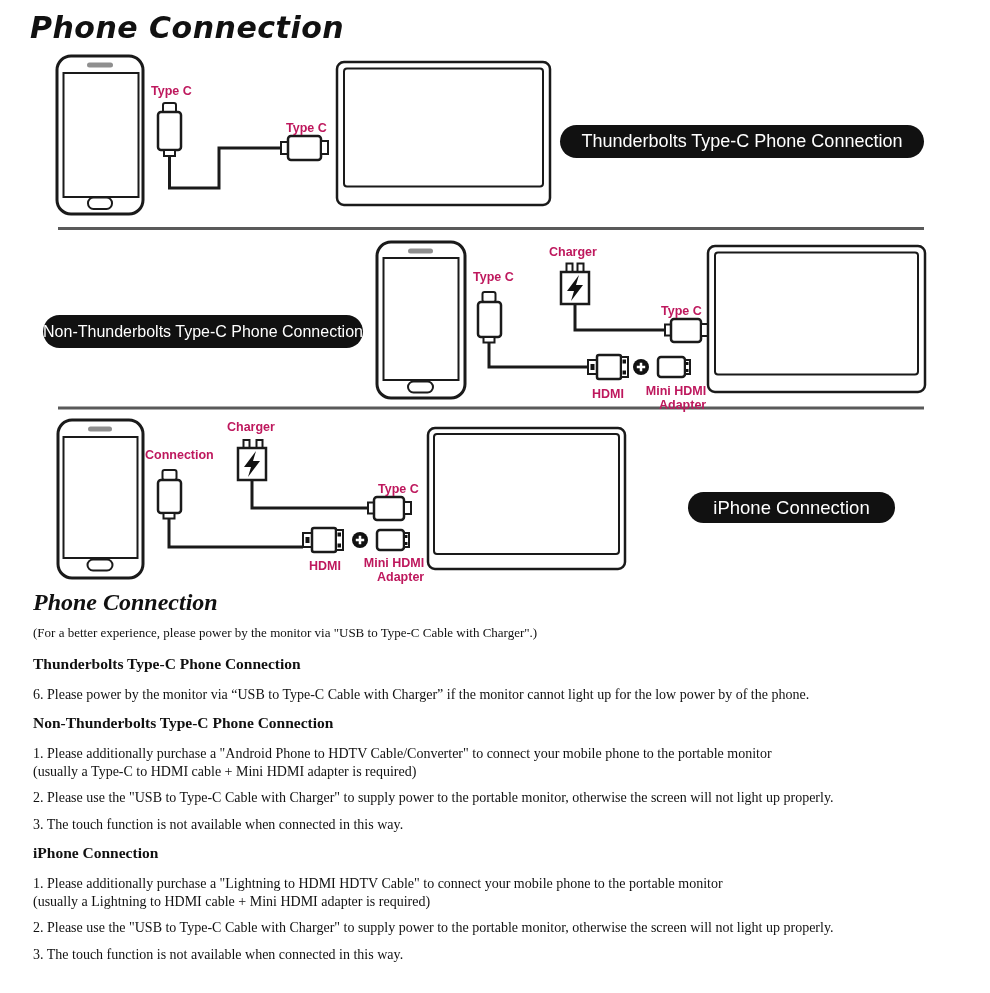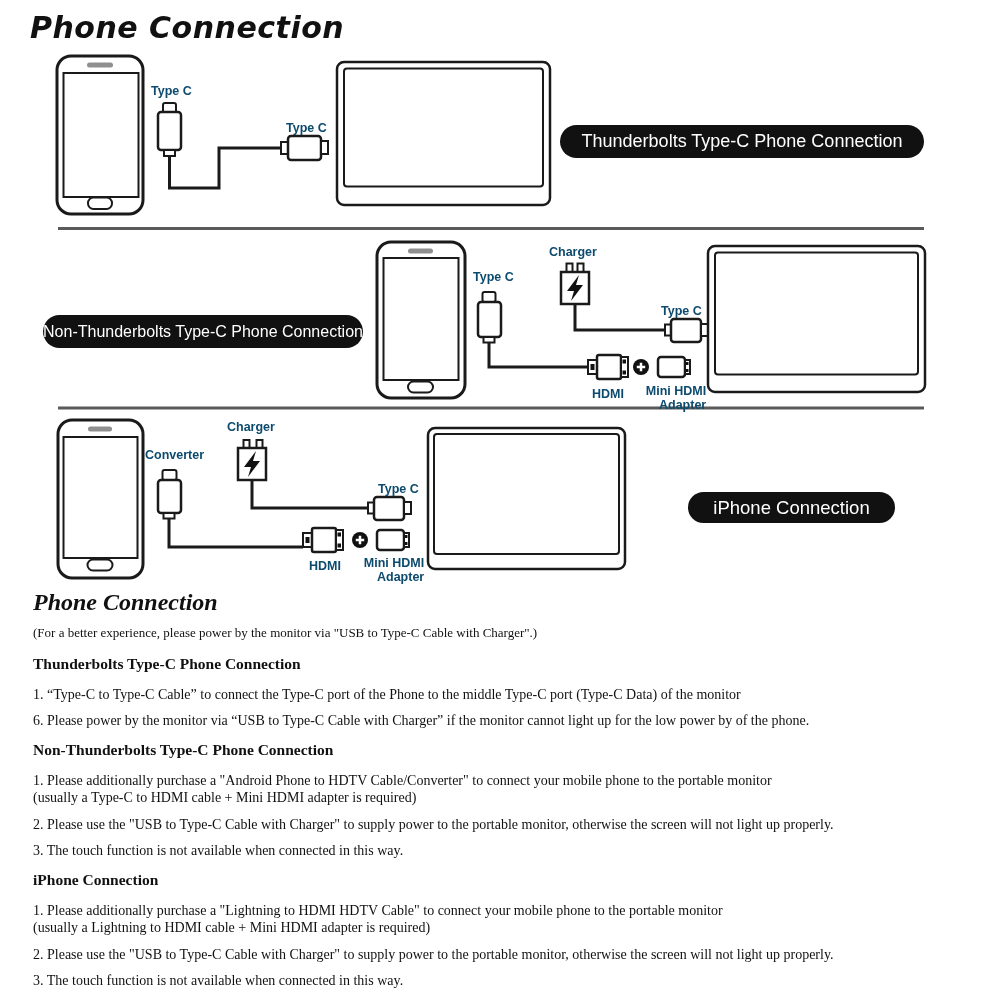--- a/index.html
+++ b/index.html
@@ -12,21 +12,21 @@
   
   svg.art{position:absolute;left:0;top:0;}
   .s3{fill:#fff;stroke:#1a1a1a;stroke-width:3;}
   .s25{fill:#fff;stroke:#1a1a1a;stroke-width:2.5;}
   .s2{fill:#fff;stroke:#1a1a1a;stroke-width:2;}
   .cable{fill:none;stroke:#1a1a1a;stroke-width:3;}
   .divider{stroke:#5a5a5a;stroke-width:3;}
   .blk{fill:#111;stroke:none;}
   .spk{fill:#8f8f8f;stroke:none;}
   
-  .dlabel{position:absolute;font-size:12.5px;font-weight:bold;color:#0c4a6e;white-space:nowrap;}
+  .dlabel{position:absolute;font-size:12.5px;font-weight:bold;color:#be185d;white-space:nowrap;}
   .dlabel.center{transform:translateX(-50%);text-align:right;}
   
   .badge{position:absolute;background:#111;color:#fff;border-radius:17px;
     display:flex;align-items:center;justify-content:center;white-space:nowrap;}
   
   .textsec{position:absolute;left:33px;top:588px;width:925px;color:#111;
     font-family:"Liberation Serif",serif;}
   .textsec h2{margin:0 0 9px;font-size:24px;font-style:italic;font-weight:bold;line-height:28px;}
   .textsec .note{margin:0 0 14px;font-size:13px;font-weight:normal;line-height:1.2;}
   .textsec h3{margin:11px 0 13px;font-size:15.5px;font-weight:bold;line-height:18px;}
@@ -163,39 +163,38 @@
 
 <div class="dlabel" style="left:473px;top:270px">Type C</div>
 <div class="dlabel" style="left:549px;top:245px">Charger</div>
 <div class="dlabel" style="left:661px;top:304px">Type C</div>
 <div class="dlabel" style="left:592px;top:387px">HDMI</div>
 <div class="dlabel center" style="left:676px;top:384px">
   <div>Mini HDMI</div>
   <div>Adapter</div>
 </div>
 
-<div class="dlabel" style="left:145px;top:448px">Converter</div>
+<div class="dlabel" style="left:145px;top:448px">Connection</div>
 <div class="dlabel" style="left:227px;top:420px">Charger</div>
 <div class="dlabel" style="left:378px;top:482px">Type C</div>
 <div class="dlabel" style="left:309px;top:559px">HDMI</div>
 <div class="dlabel center" style="left:394px;top:556px">
   <div>Mini HDMI</div>
   <div>Adapter</div>
 </div>
 
 <div class="badge" style="left:560px;top:125px;width:364px;height:33px;font-size:18px">Thunderbolts Type-C Phone Connection</div>
 <div class="badge" style="left:43px;top:315px;width:320px;height:33px;font-size:16px">Non-Thunderbolts Type-C Phone Connection</div>
 <div class="badge" style="left:688px;top:492px;width:207px;height:31px;font-size:18.5px">iPhone Connection</div>
 
 <div class="textsec">
   <h2>Phone Connection</h2>
   <p class="note">(For a better experience, please power by the monitor via "USB to Type-C Cable with Charger".)</p>
 
   <h3>Thunderbolts Type-C Phone Connection</h3>
-  <p class="item">1. “Type-C to Type-C Cable” to connect the Type-C port of the Phone to the middle Type-C port (Type-C Data) of the monitor</p>
   <p class="item">6. Please power by the monitor via “USB to Type-C Cable with Charger” if the monitor cannot light up for the low power by of the phone.</p>
 
   <h3>Non-Thunderbolts Type-C Phone Connection</h3>
   <p class="item">1. Please additionally purchase a "Android Phone to HDTV Cable/Converter" to connect your mobile phone to the portable monitor
 (usually a Type-C to HDMI cable + Mini HDMI adapter is required)</p>
   <p class="item">2. Please use the "USB to Type-C Cable with Charger" to supply power to the portable monitor, otherwise the screen will not light up properly.</p>
   <p class="item">3. The touch function is not available when connected in this way.</p>
 
   <h3>iPhone Connection</h3>
   <p class="item">1. Please additionally purchase a "Lightning to  HDMI HDTV Cable" to connect your mobile phone to the portable monitor

